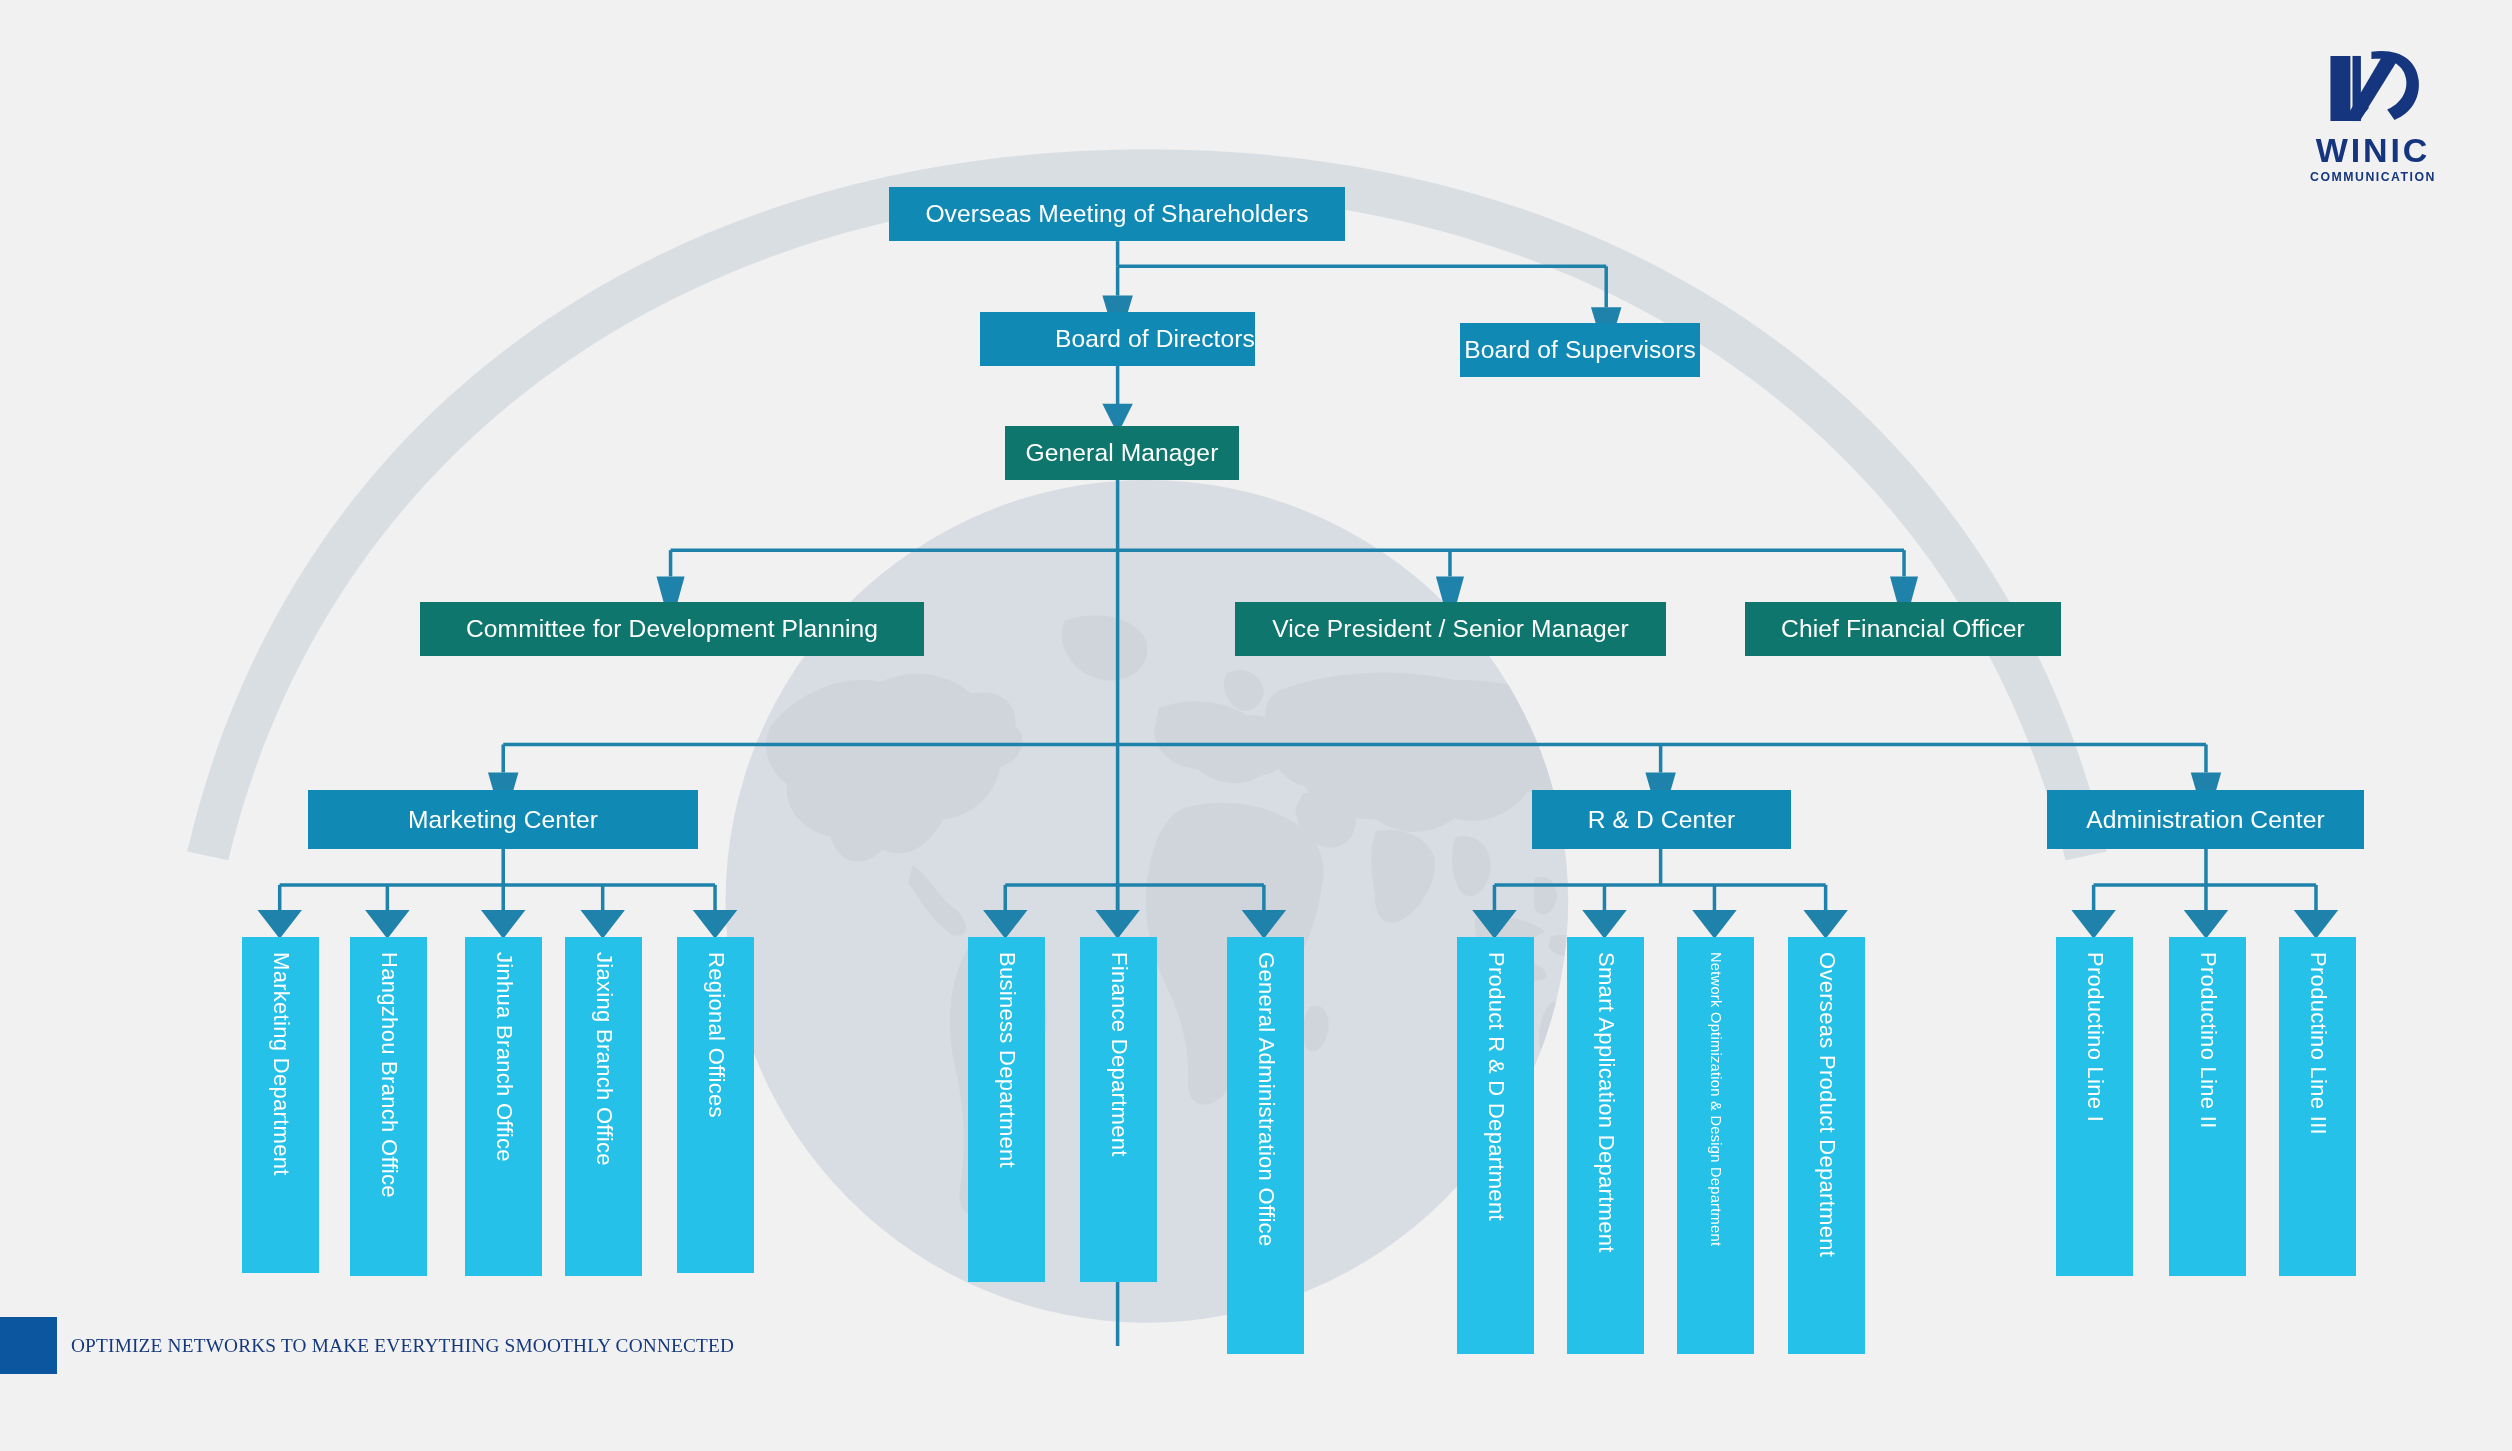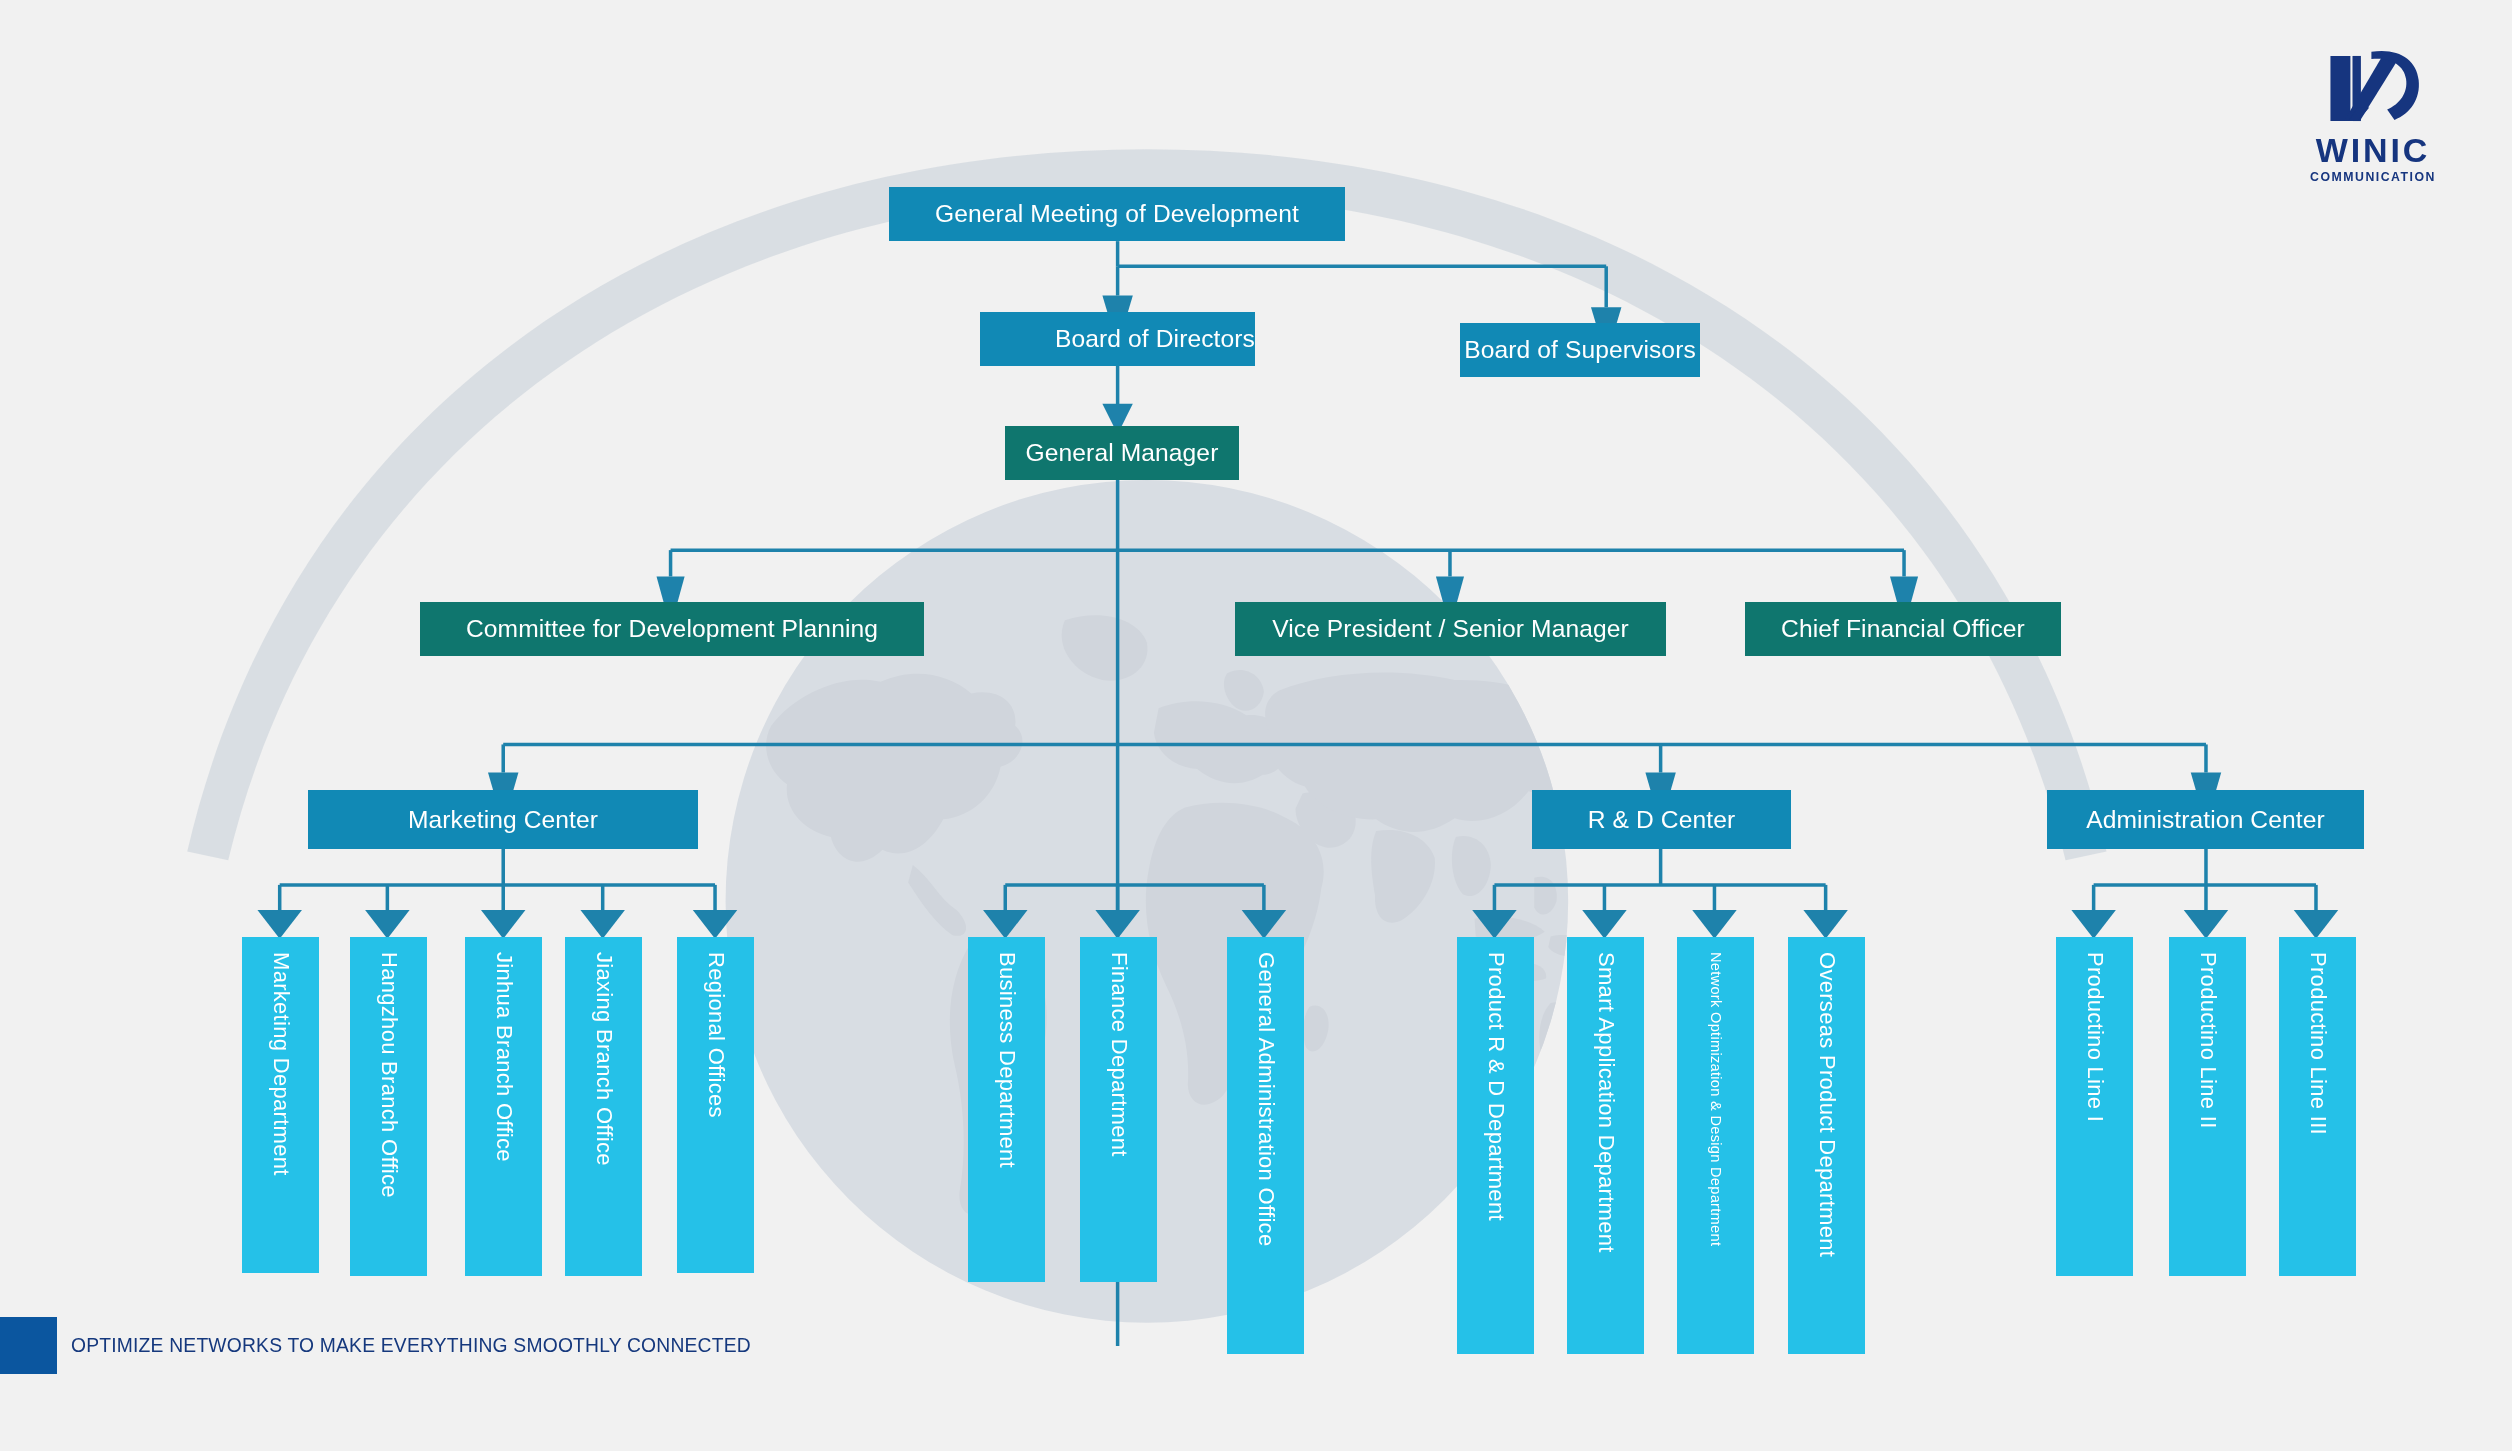--- a/index.html
+++ b/index.html
@@ -55,21 +55,21 @@
                font-family:"Liberation Sans",sans-serif;}
   #logo .wsub{font-size:12.3px;font-weight:700;color:#16357f;
               letter-spacing:1.5px;line-height:1;margin-top:4.1px;}
 
   
   #footer{position:absolute;left:0;top:1317px;z-index:5;
           display:flex;align-items:center;}
   #footer .blk{width:57px;height:57px;background:#0b569f;}
   #footer .tag{margin-left:14px;font-size:19.3px;font-weight:400;
                color:#15387d;letter-spacing:0.2px;
-               font-family:Liberation Sans, sans-serif;}
+               font-family:Liberation Serif, serif;}
 </style>
 </head>
 <body>
 
 <div id="stage">
 
   <svg id="worldmap" viewBox="0 0 4293 2481" preserveAspectRatio="none" aria-hidden="true">
     <defs>
       <clipPath id="globeclip">
         <circle cx="1960" cy="1540" r="720"></circle>
@@ -232,21 +232,21 @@
       <polygon points="2892,1555 2968,1555 2930,1604"></polygon>
       <polygon points="3082,1555 3158,1555 3120,1604"></polygon>
 
       <polygon points="3540,1555 3616,1555 3578,1604"></polygon>
       <polygon points="3732,1555 3808,1555 3770,1604"></polygon>
       <polygon points="3920,1555 3996,1555 3958,1604"></polygon>
     </g>
   </svg>
 
   <div class="node dark" style="left:889px;top:187px;width:456px;height:54px;font-size:24.6px;">
-    <span>General Meeting of Development</span>
+    <span>Overseas Meeting of Shareholders</span>
   </div>
 
   <div class="node dark" style="left:980px;top:312px;width:275px;height:54px;font-size:24.6px;justify-content:flex-end;">
     <span>Board of Directors</span>
   </div>
   <div class="node dark" style="left:1460px;top:323px;width:240px;height:54px;font-size:24.6px;">
     <span>Board of Supervisors</span>
   </div>
 
   <div class="node light" style="left:1005px;top:426px;width:234px;height:54px;font-size:24.6px;">

